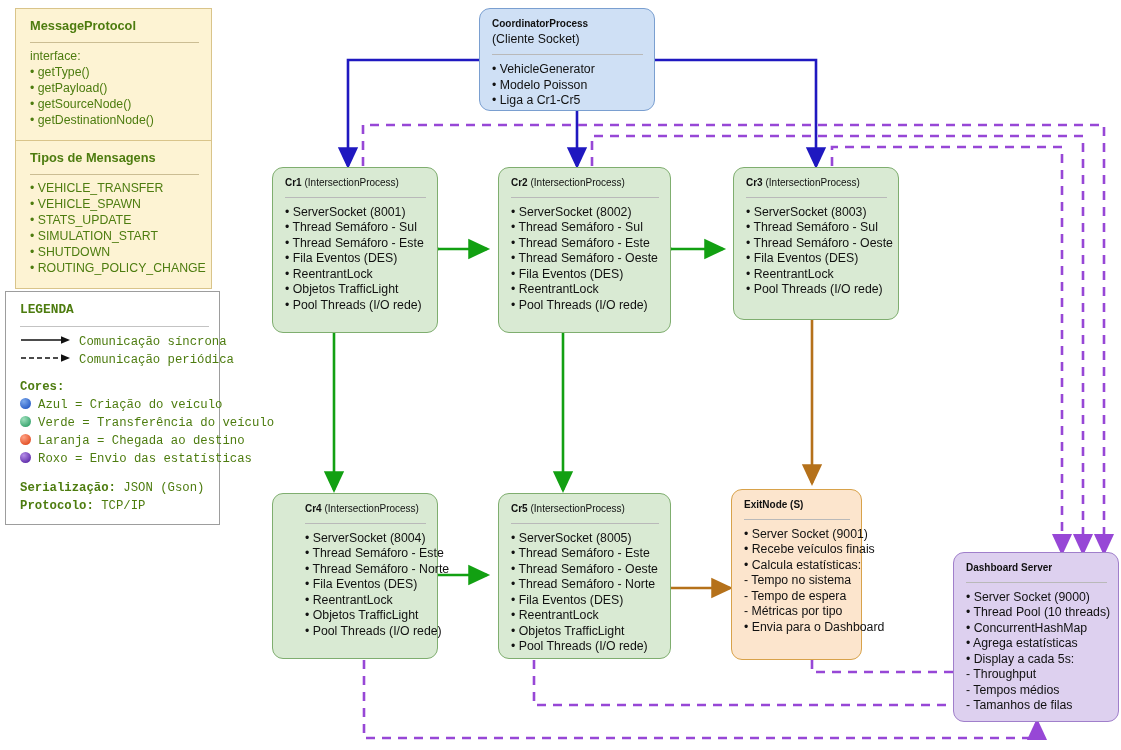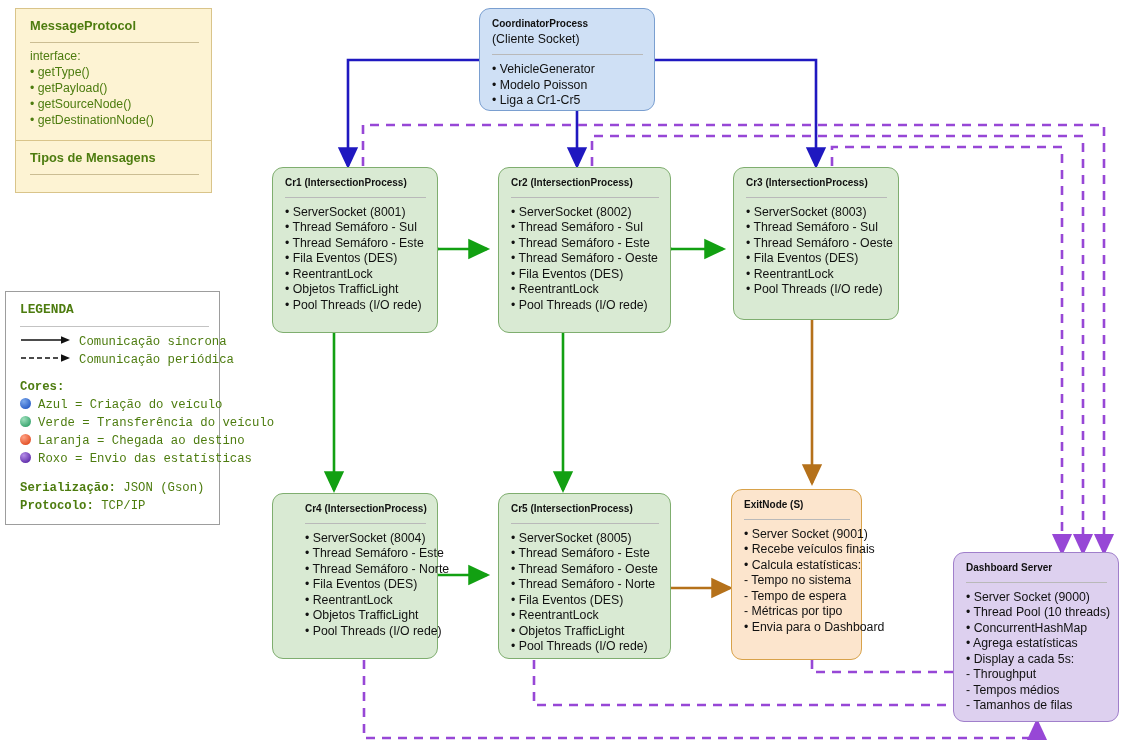--- a/index.html
+++ b/index.html
@@ -31,21 +31,21 @@
     line-height: 1.26;
     color: #111;
     z-index: 5;
   }
   .node .title {
     font-weight: bold;
     font-size: 10px;
     color: #111;
     white-space: nowrap;
   }
-  .node .title .norm { font-weight: bold; }
+  .node .title .norm { font-weight: normal; }
   .node .subtitle {
     font-size: 12.3px;
     font-weight: normal;
     margin-top: 1px;
   }
   .node hr {
     border: none;
     border-top: 1px solid #b9b9b9;
     margin: 7px 0 7px 0;
   }
@@ -167,20 +167,28 @@
       <li>• getType()</li>
       <li>• getPayload()</li>
       <li>• getSourceNode()</li>
       <li>• getDestinationNode()</li>
     </ul>
   </div>
 
   <div class="panel" id="panel-message-types" style="left:15px; top:140px; width:197px;">
     <div class="ptitle">Tipos de Mensagens</div>
     <hr>
+    <ul>
+      <li>• VEHICLE_TRANSFER</li>
+      <li>• VEHICLE_SPAWN</li>
+      <li>• STATS_UPDATE</li>
+      <li>• SIMULATION_START</li>
+      <li>• SHUTDOWN</li>
+      <li>• ROUTING_POLICY_CHANGE</li>
+    </ul>
   </div>
 
   <div class="panel" id="legend-panel" style="left:5px; top:291px; width:215px;">
     <div class="ptitle">LEGENDA</div>
     <hr>
 
     <div class="leg-row">
       <svg class="leg-line" viewBox="0 0 52 10">
         <path d="M1,5 L42,5" stroke="#111" stroke-width="1.5" fill="none"></path>
         <path d="M41,1.2 L50,5 L41,8.8 z" fill="#111"></path>

